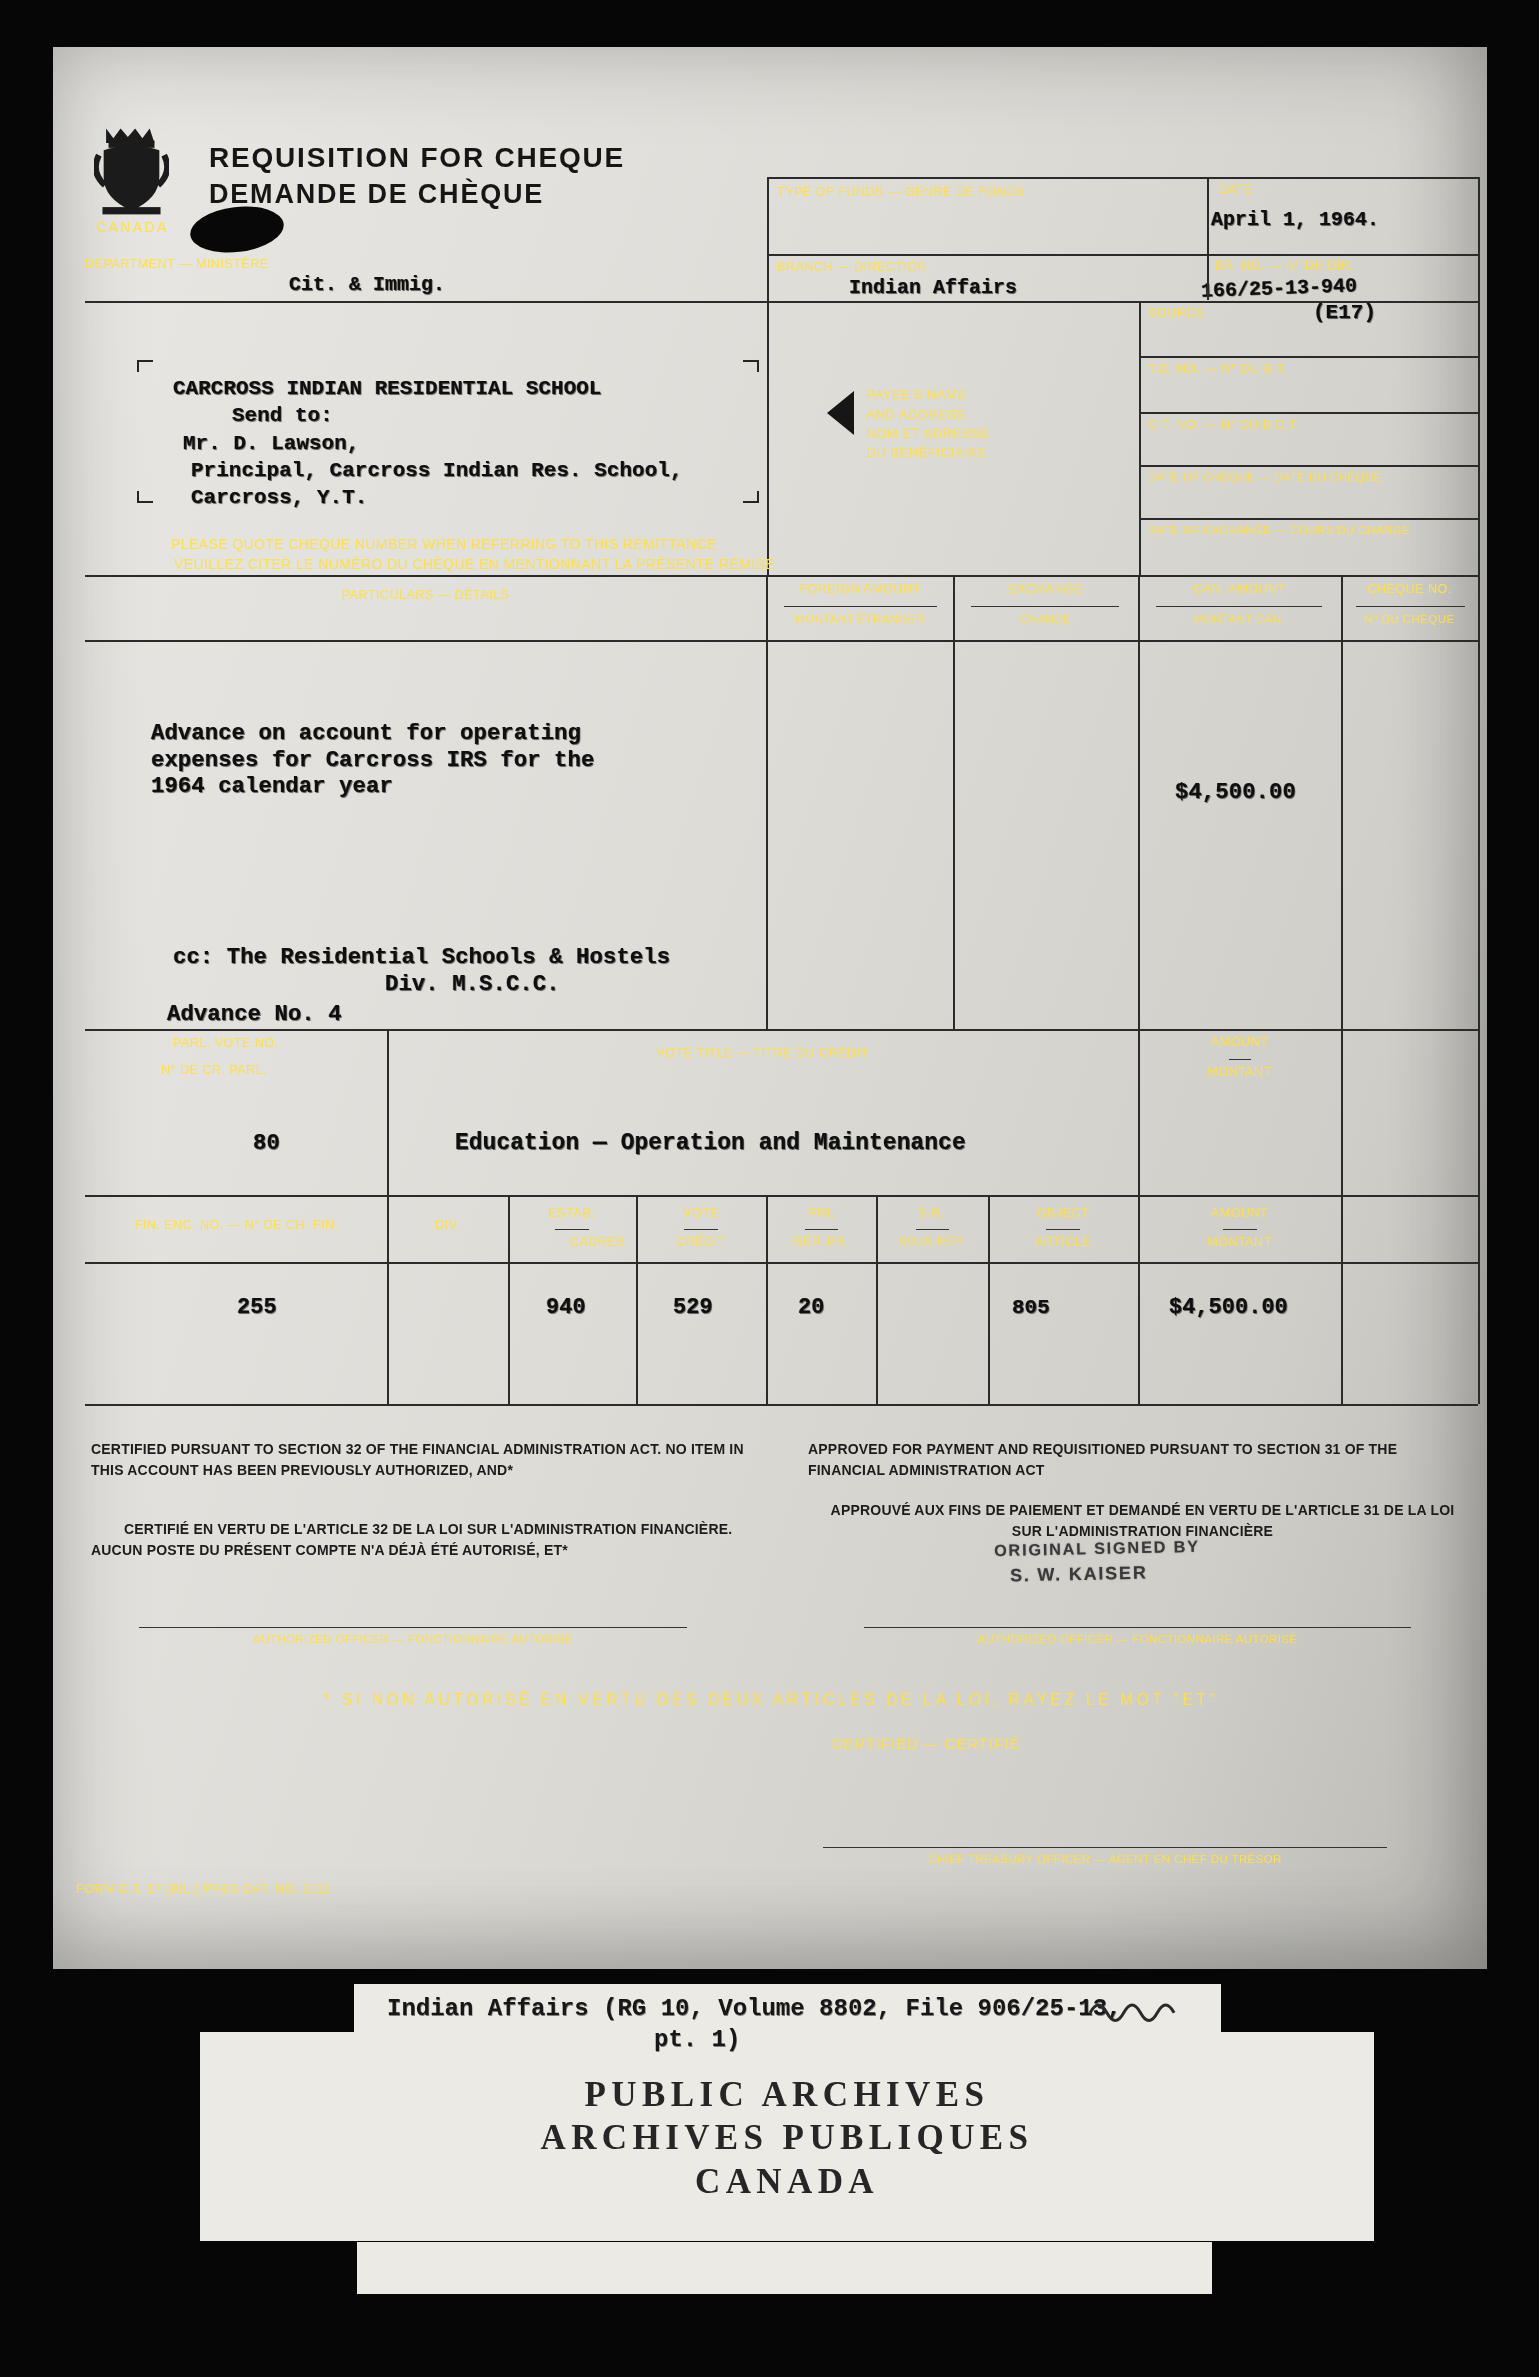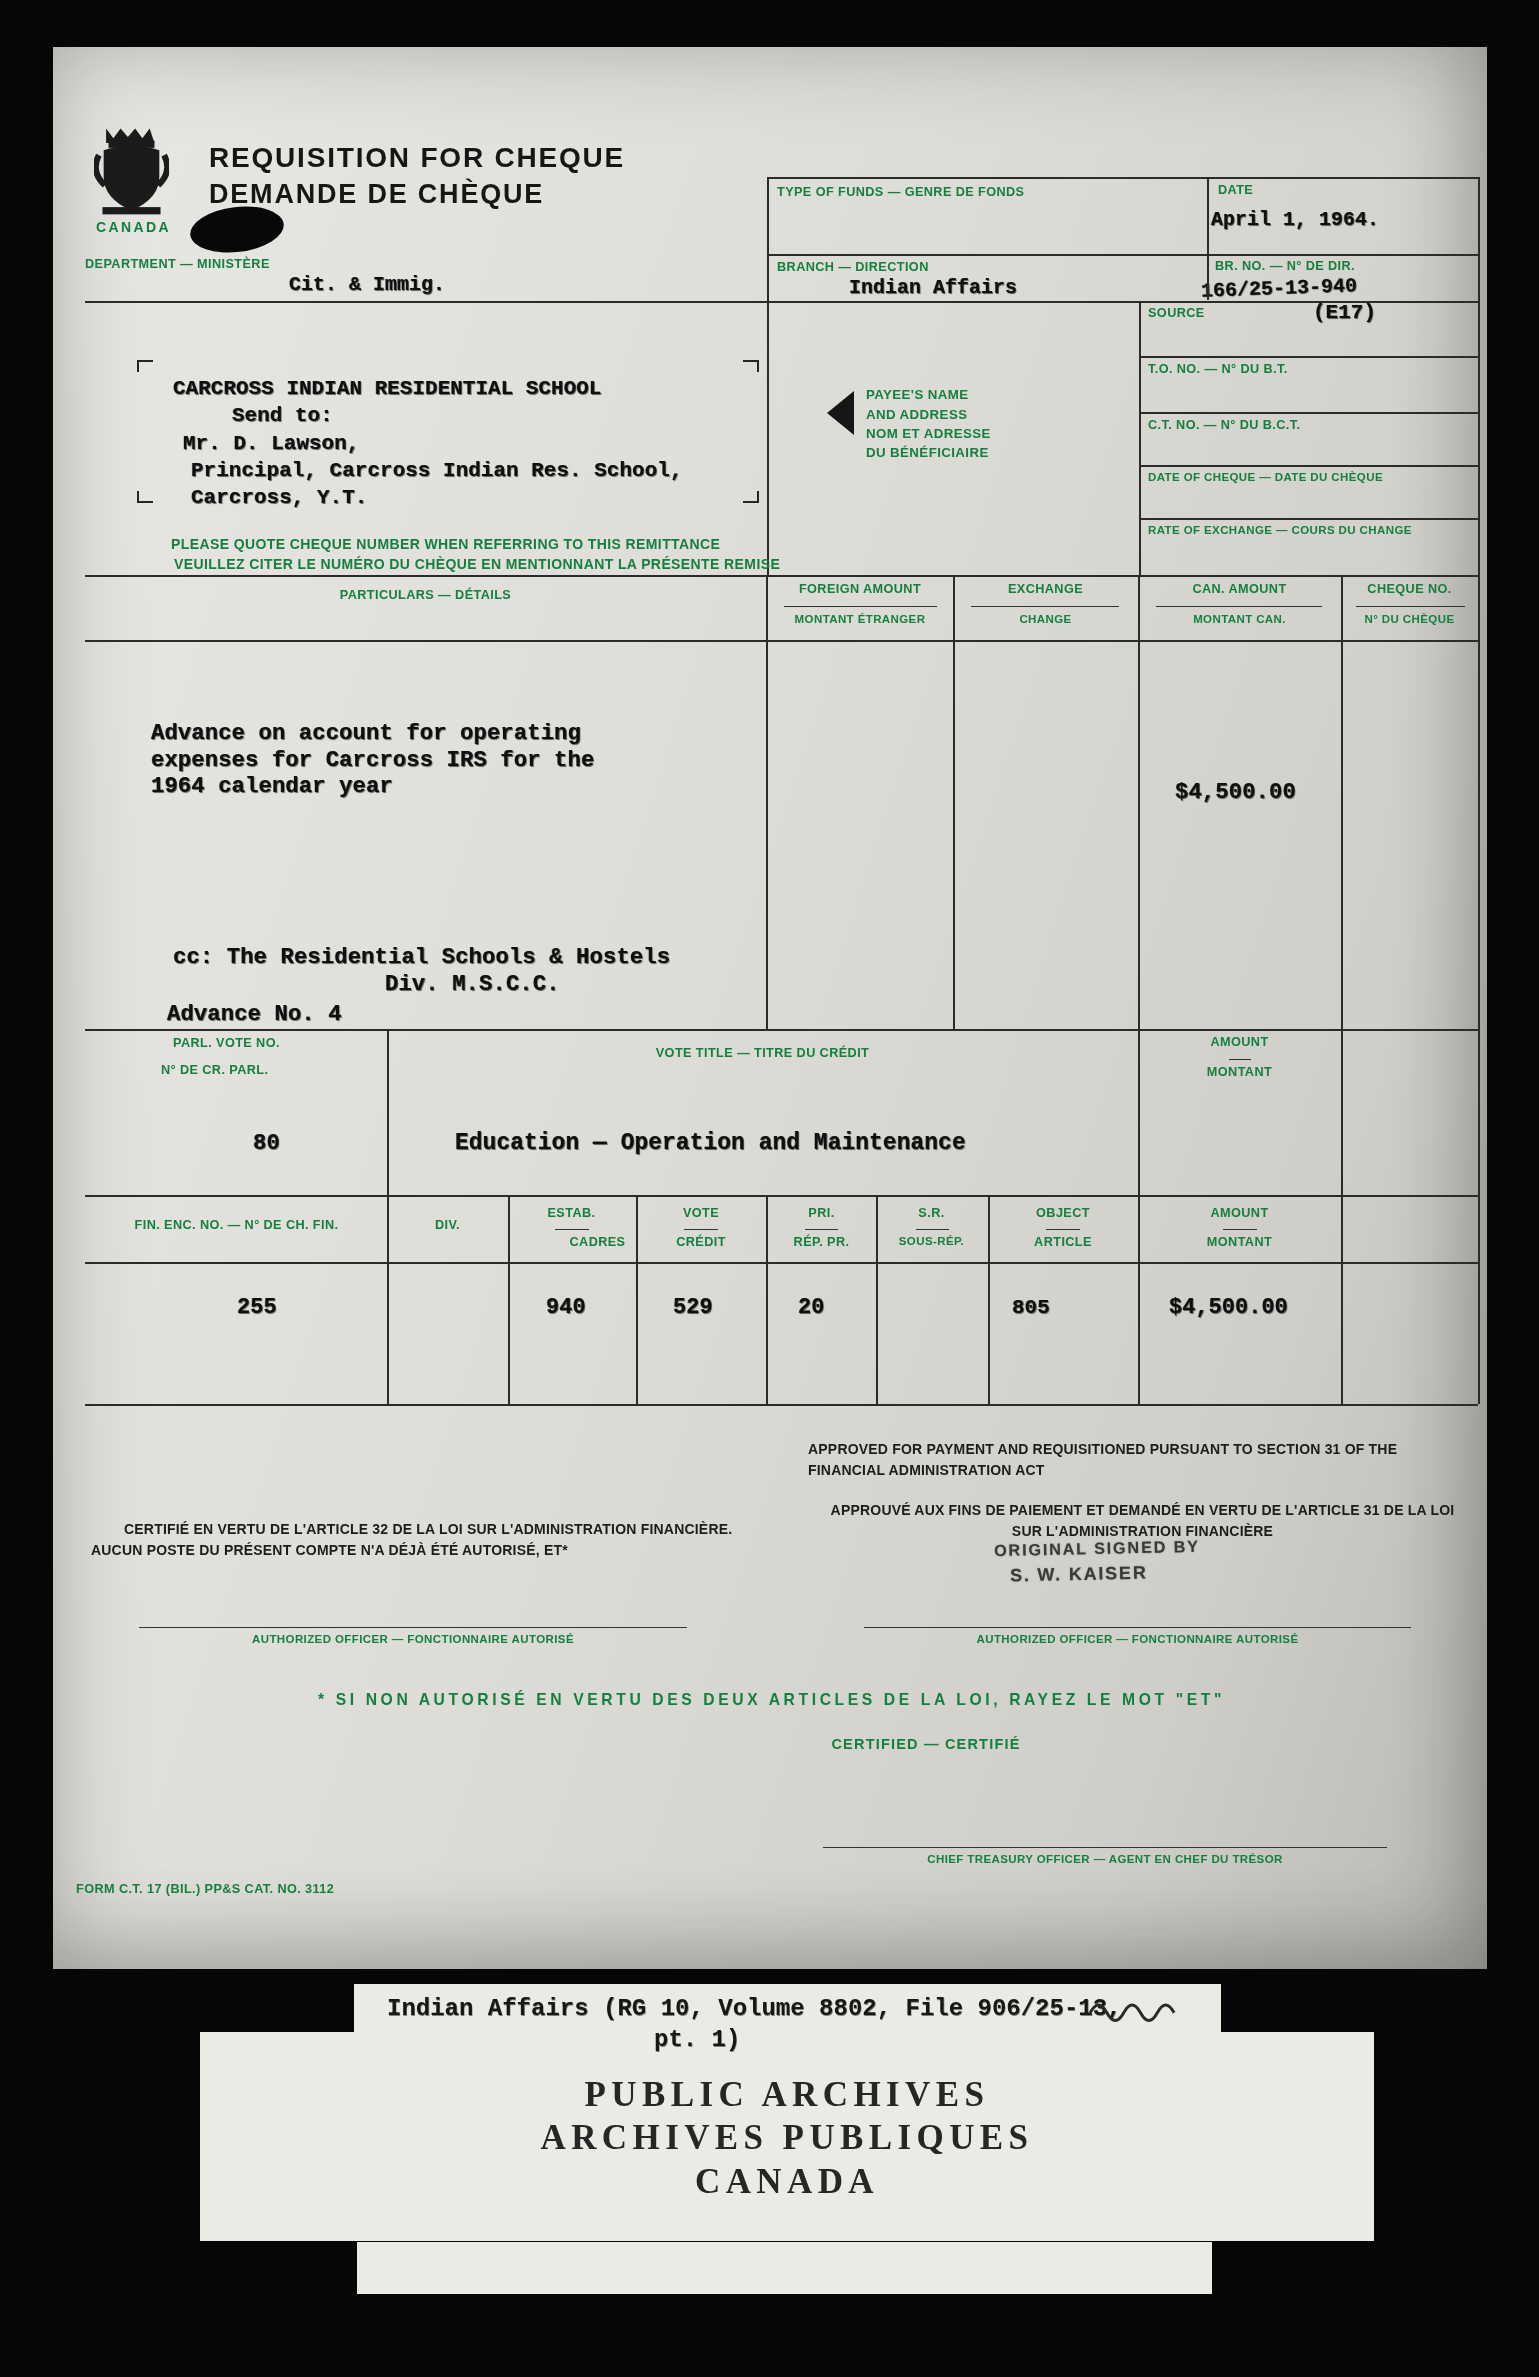--- a/index.html
+++ b/index.html
@@ -2,21 +2,21 @@
 <html style="font-size:9.7px"><head>
 <meta charset="utf-8">
 <style>
   *{margin:0;padding:0;box-sizing:border-box;}
   html,body{background:#060606;}
   .page{position:relative;width:1540px;height:2377px;background:#060606;overflow:hidden;font-family:"Liberation Sans",sans-serif;}
   .paper{position:absolute;left:53px;top:47px;width:1434px;height:1922px;
     background:linear-gradient(108deg,#e8e7e3 0%,#dddcd7 45%,#cfcec9 80%,#b9b8b3 100%);
     box-shadow:inset 0 0 97px rgba(0,0,0,.22), inset -24px -36px 73px rgba(0,0,0,.12);}
   .abs{position:absolute;}
-  .lbl{position:absolute;font-family:"Liberation Sans",sans-serif;font-weight:700;font-size:12.7px;line-height:1.2;color:#15803d;letter-spacing:0.4px;white-space:nowrap;}
+  .lbl{position:absolute;font-family:"Liberation Sans",sans-serif;font-weight:400;font-size:12.7px;line-height:1.2;color:#fde047;letter-spacing:0.4px;white-space:nowrap;}
   .lbl-c{text-align:center;}
   .lbl-s{font-size:11.5px;}
   .title{position:absolute;font-family:"Liberation Sans",sans-serif;font-weight:700;color:#161616;letter-spacing:1.8px;white-space:nowrap;}
   .typed{position:absolute;font-family:"Liberation Mono",monospace;font-weight:700;font-size:22.4px;line-height:1.3;color:#0f0f0f;white-space:nowrap;
     text-shadow:0.8px 0.6px 0.7px rgba(15,15,15,.6),-0.4px -0.2px 0.5px rgba(15,15,15,.35);}
   .typed-sm{font-size:20px;}
   .hl{position:absolute;height:1.8px;background:#2b2b2b;}
   .hl2{height:1.2px;background:#333;}
   .vl{position:absolute;width:1.8px;background:#2b2b2b;}
   .para{position:absolute;font-family:"Liberation Sans",sans-serif;font-weight:700;font-size:14px;line-height:1.5;color:#1c1c1c;letter-spacing:0.2px;}
@@ -180,20 +180,21 @@
   <div class="hl hl2" style="left:1223px;top:1229px;width:34px;"></div>
   <div class="lbl lbl-c" style="left:1138px;top:1235px;width:203px;">MONTANT</div>
 
   <div class="typed" style="left:237px;top:1294px;font-size:22px;">255</div>
   <div class="typed" style="left:546px;top:1294px;font-size:22px;">940</div>
   <div class="typed" style="left:673px;top:1294px;font-size:22px;">529</div>
   <div class="typed" style="left:798px;top:1294px;font-size:22px;">20</div>
   <div class="typed" style="left:1012px;top:1294px;font-size:21px;">805</div>
   <div class="typed" style="left:1169px;top:1294px;font-size:22px;">$4,500.00</div>
 
+  <div class="para" style="left:91px;top:1439px;width:657px;">CERTIFIED PURSUANT TO SECTION 32 OF THE FINANCIAL ADMINISTRATION ACT. NO ITEM IN THIS ACCOUNT HAS BEEN PREVIOUSLY AUTHORIZED, AND*</div>
   <div class="para" style="left:91px;top:1519px;width:657px;text-indent:33px;">CERTIFIÉ EN VERTU DE L'ARTICLE 32 DE LA LOI SUR L'ADMINISTRATION FINANCIÈRE. AUCUN POSTE DU PRÉSENT COMPTE N'A DÉJÀ ÉTÉ AUTORISÉ, ET*</div>
   <div class="para" style="left:808px;top:1439px;width:663px;">APPROVED FOR PAYMENT AND REQUISITIONED PURSUANT TO SECTION 31 OF THE FINANCIAL ADMINISTRATION ACT</div>
   <div class="para" style="left:820px;top:1500px;width:645px;text-align:center;">APPROUVÉ AUX FINS DE PAIEMENT ET DEMANDÉ EN VERTU DE L'ARTICLE 31 DE LA LOI SUR L'ADMINISTRATION FINANCIÈRE</div>
 
   <div class="stamp" style="left:994px;top:1539px;font-size:16.3px;">ORIGINAL SIGNED BY</div>
   <div class="stamp" style="left:1010px;top:1564px;font-size:18px;">S. W. KAISER</div>
 
   <div class="hl hl2" style="left:139px;top:1627px;width:548px;"></div>
   <div class="lbl lbl-c lbl-s" style="left:139px;top:1633px;width:548px;">AUTHORIZED OFFICER — FONCTIONNAIRE AUTORISÉ</div>
   <div class="hl hl2" style="left:864px;top:1627px;width:547px;"></div>

